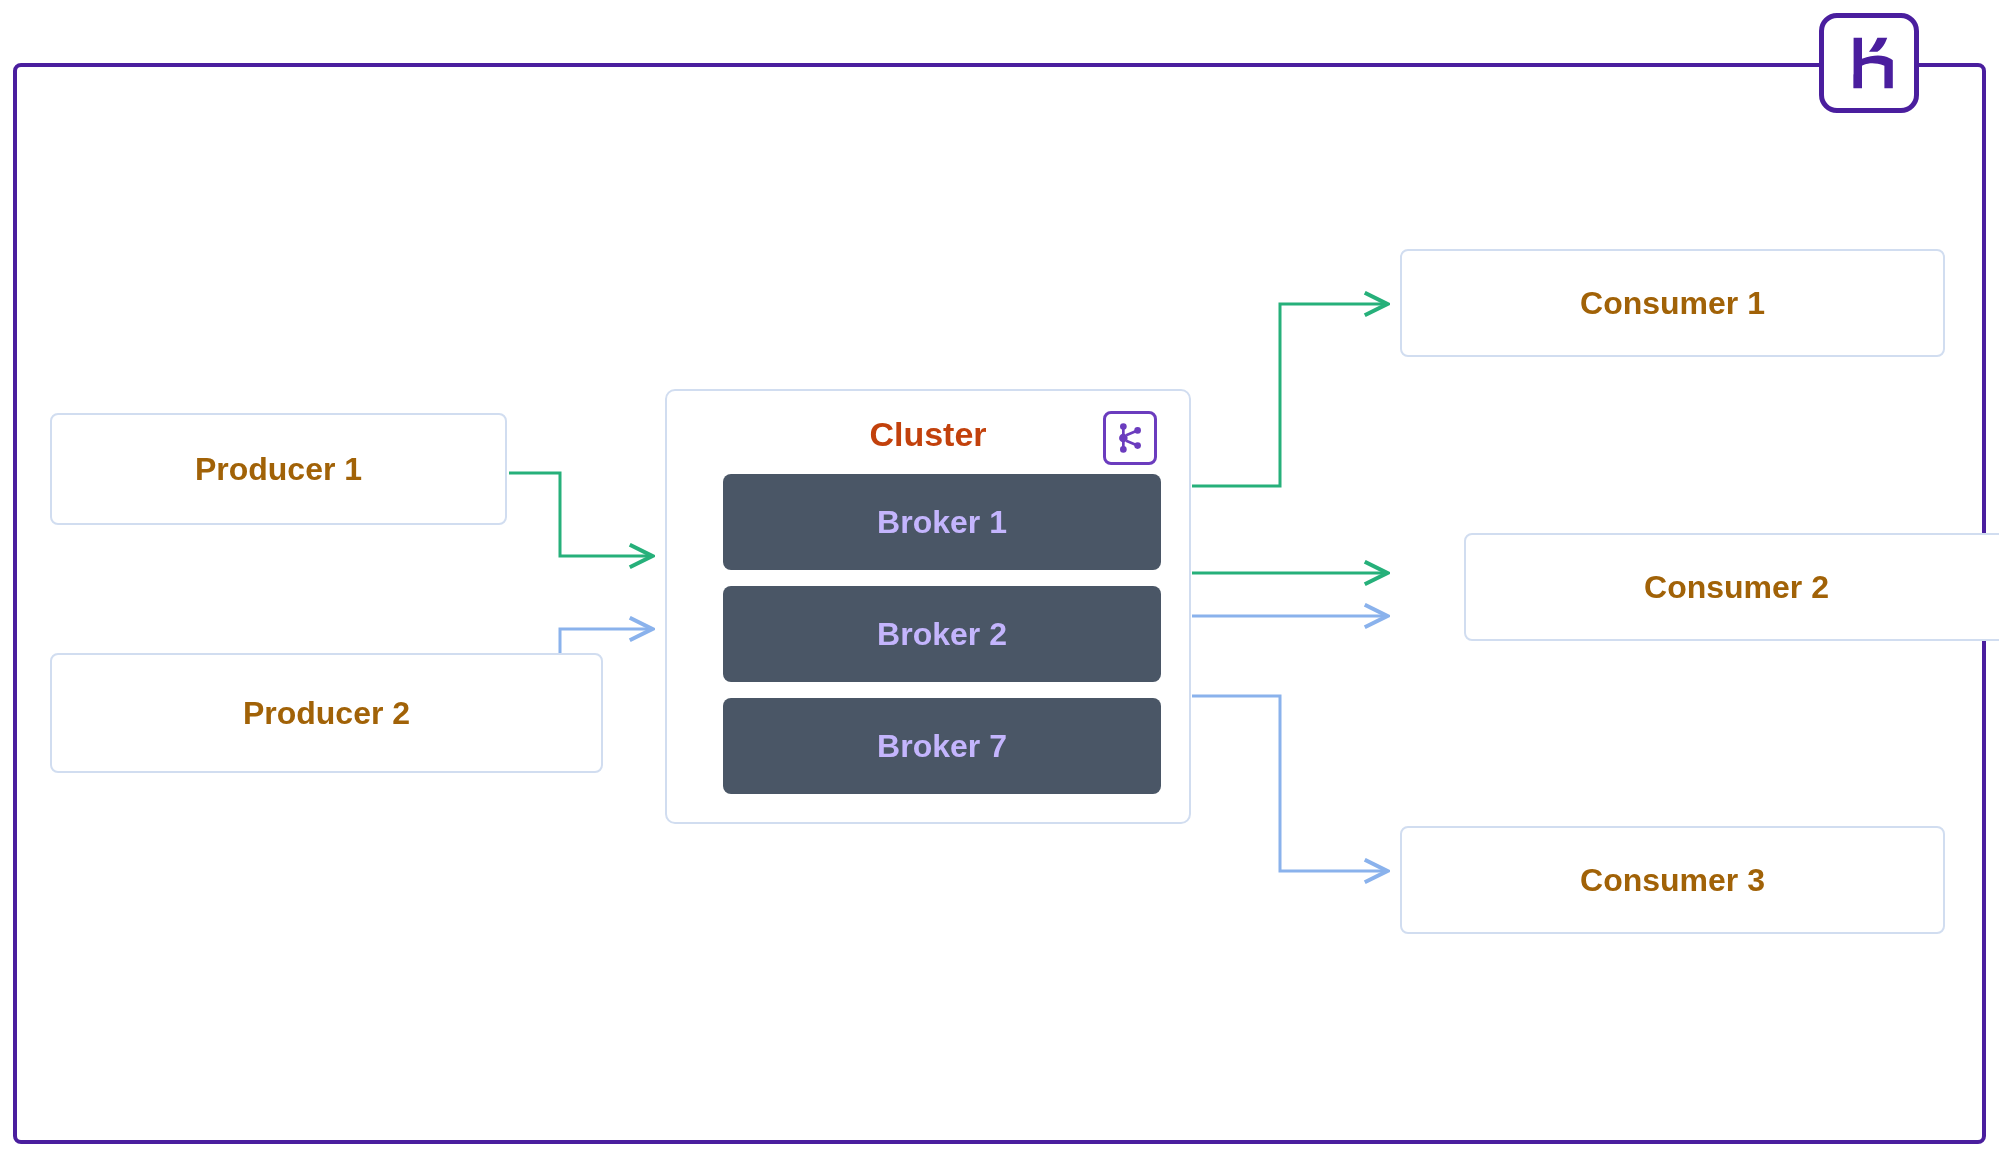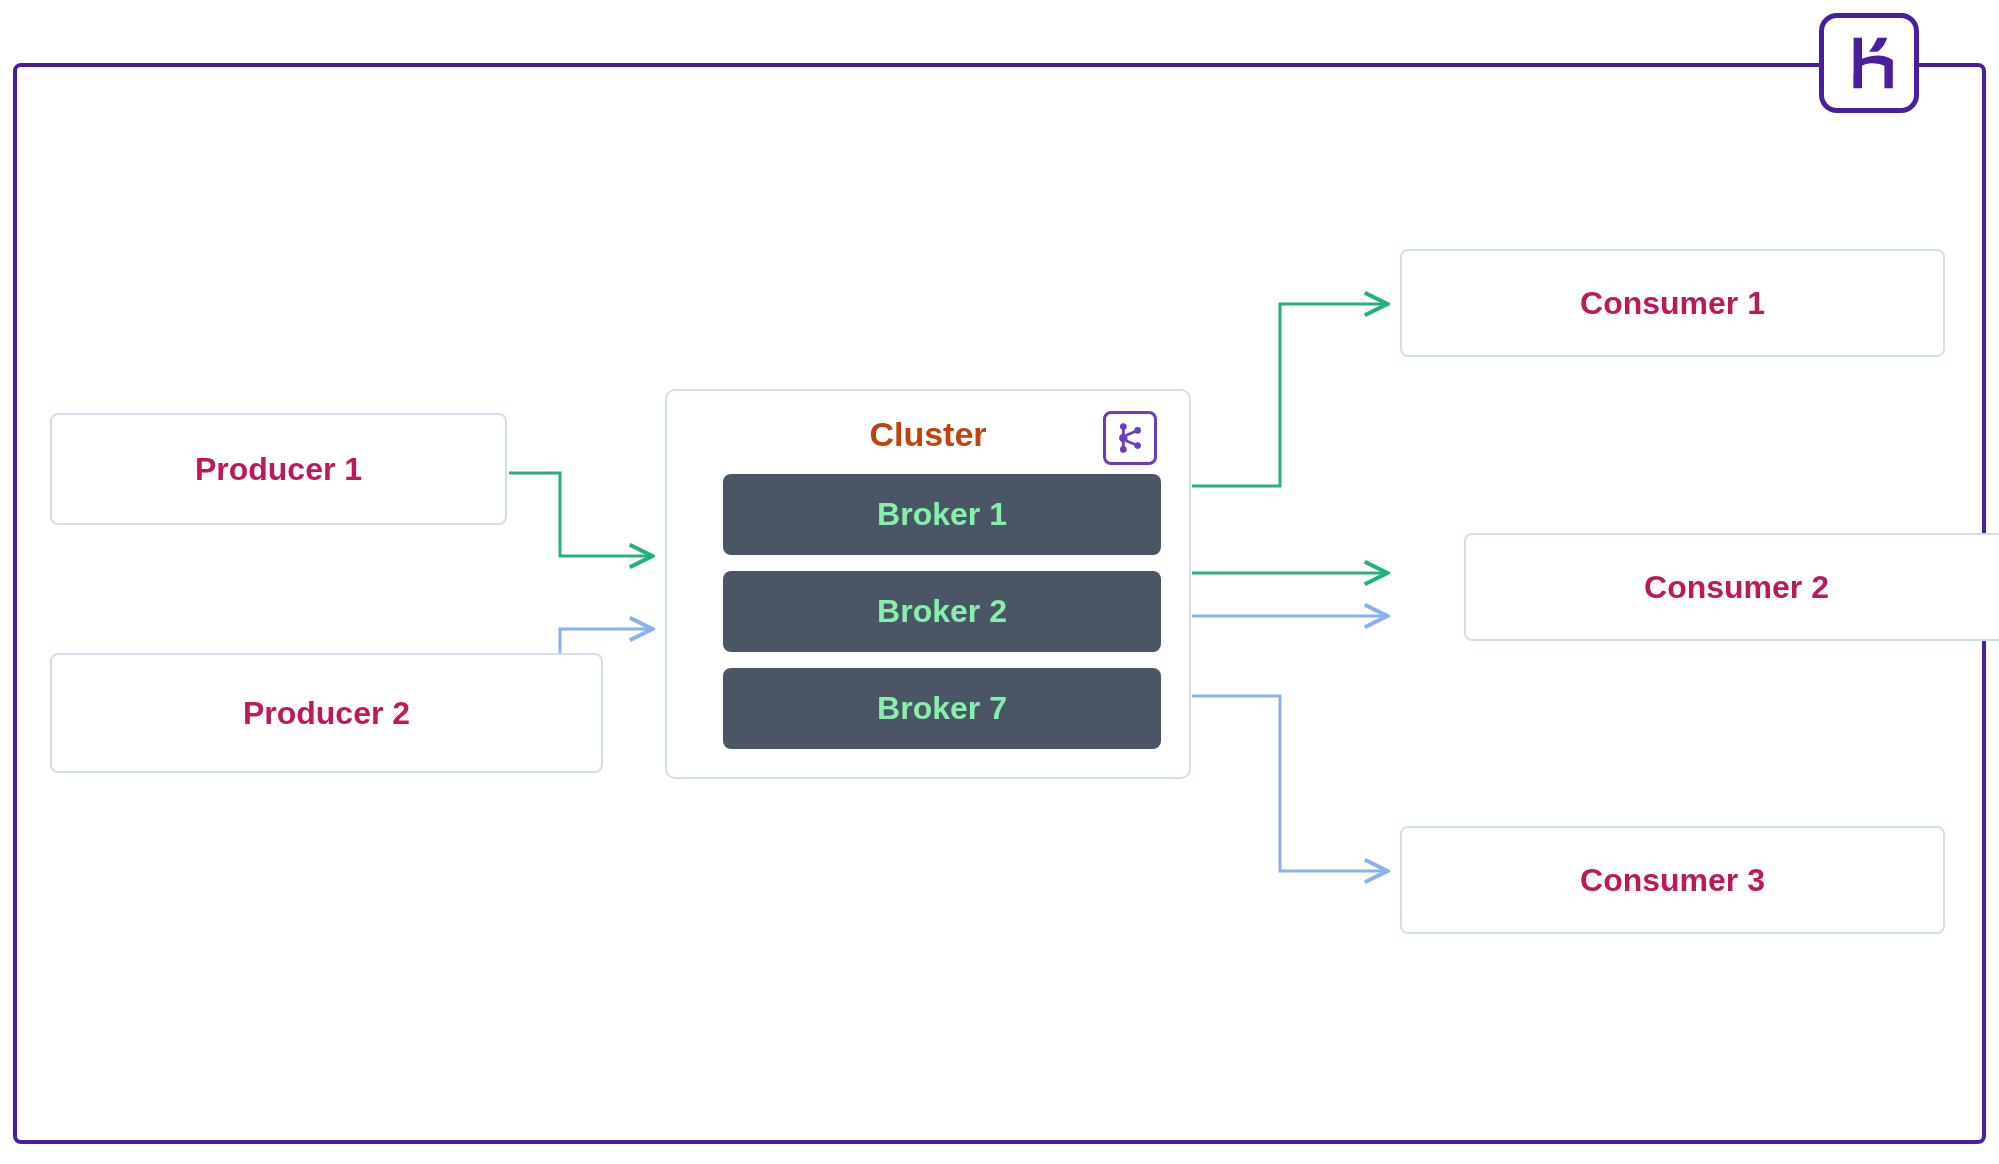--- a/index.html
+++ b/index.html
@@ -57,21 +57,21 @@
     .node-box {
       position: absolute;
       border: 2.5px solid #d1ddf0;
       border-radius: 8px;
       background: #ffffff;
       display: flex;
       align-items: center;
       justify-content: center;
       font-size: 32px;
       font-weight: 700;
-      color: #be185d;
+      color: #a16207;
     }
     
     .cluster-box {
       position: absolute;
       border: 2.5px solid #d1ddf0;
       border-radius: 10px;
       background: #ffffff;
       padding: 24px 28px 28px 28px;
     }
     
@@ -105,23 +105,23 @@
       justify-content: center;
     }
     
     .kafka-icon svg {
       width: 38px;
       height: 38px;
     }
     
     .broker-box {
       background: #4a5666;
-      color: #86efac;
-      border-radius: 8px;
-      height: 81px;
+      color: #c4b5fd;
+      border-radius: 8px;
+      height: 96px;
       display: flex;
       align-items: center;
       justify-content: center;
       font-size: 32px;
       font-weight: 700;
       margin-bottom: 16px;
       margin-left: 28px;
     }
     
     .broker-box:last-child {

